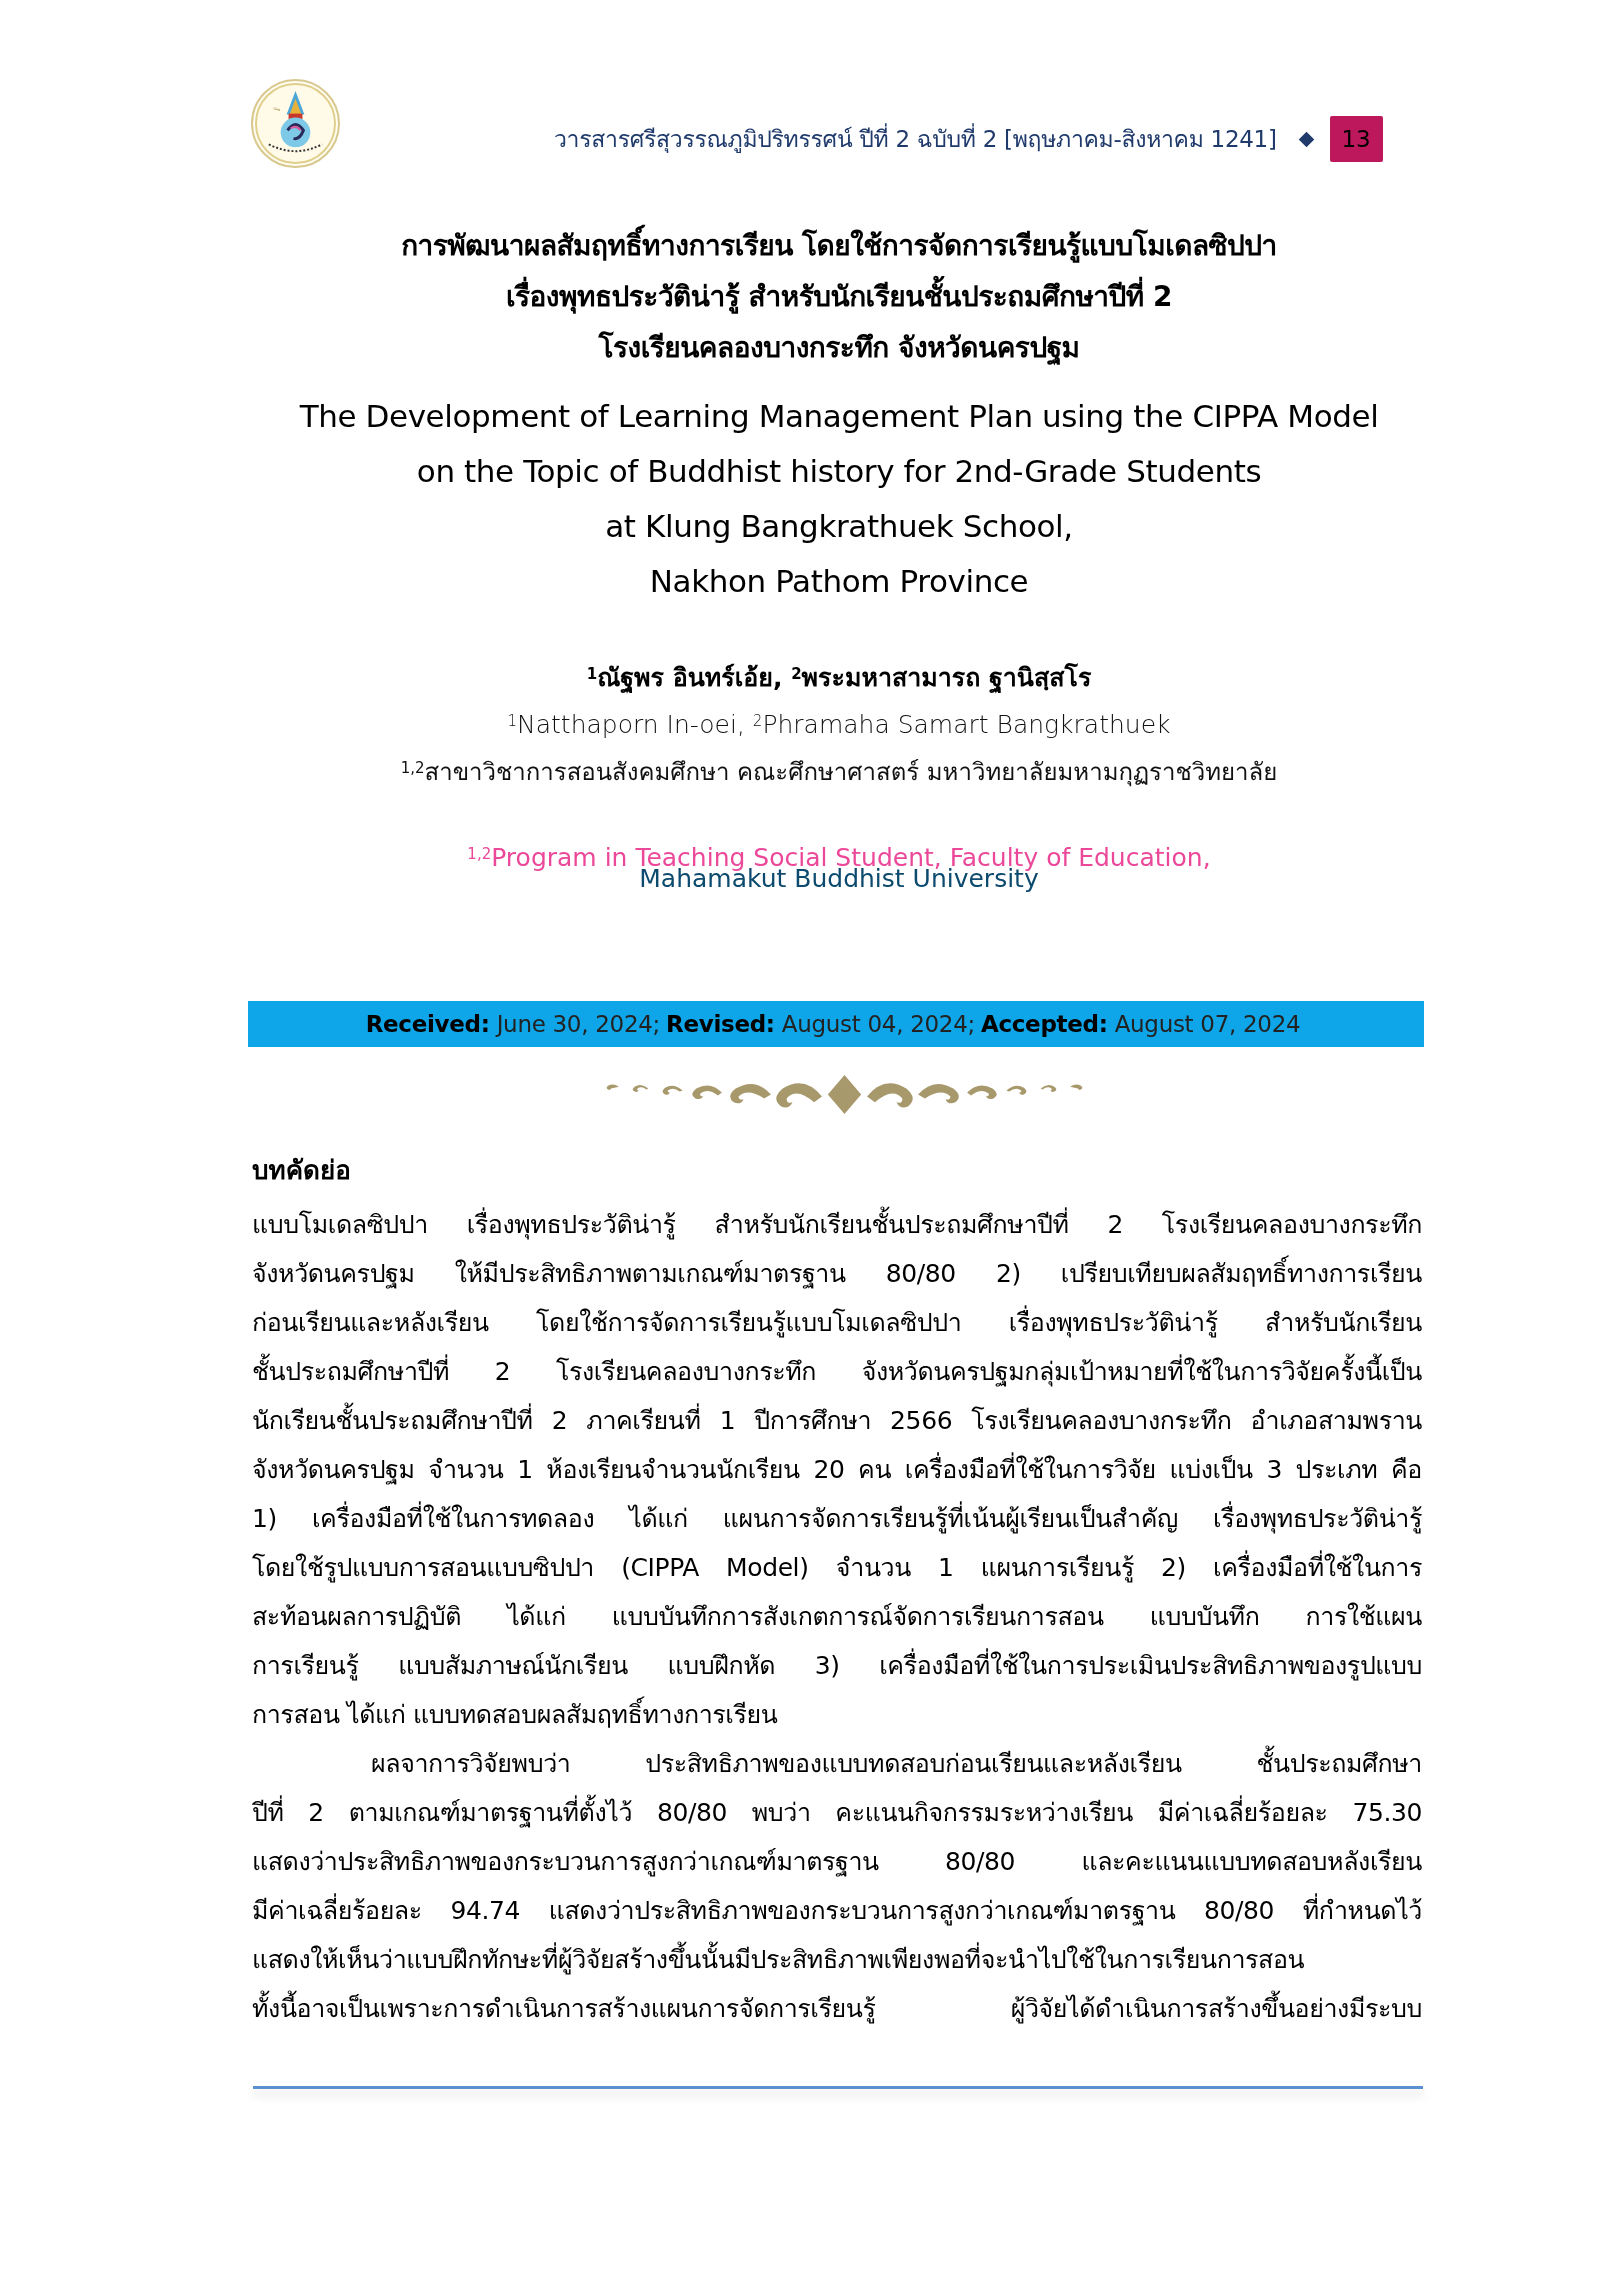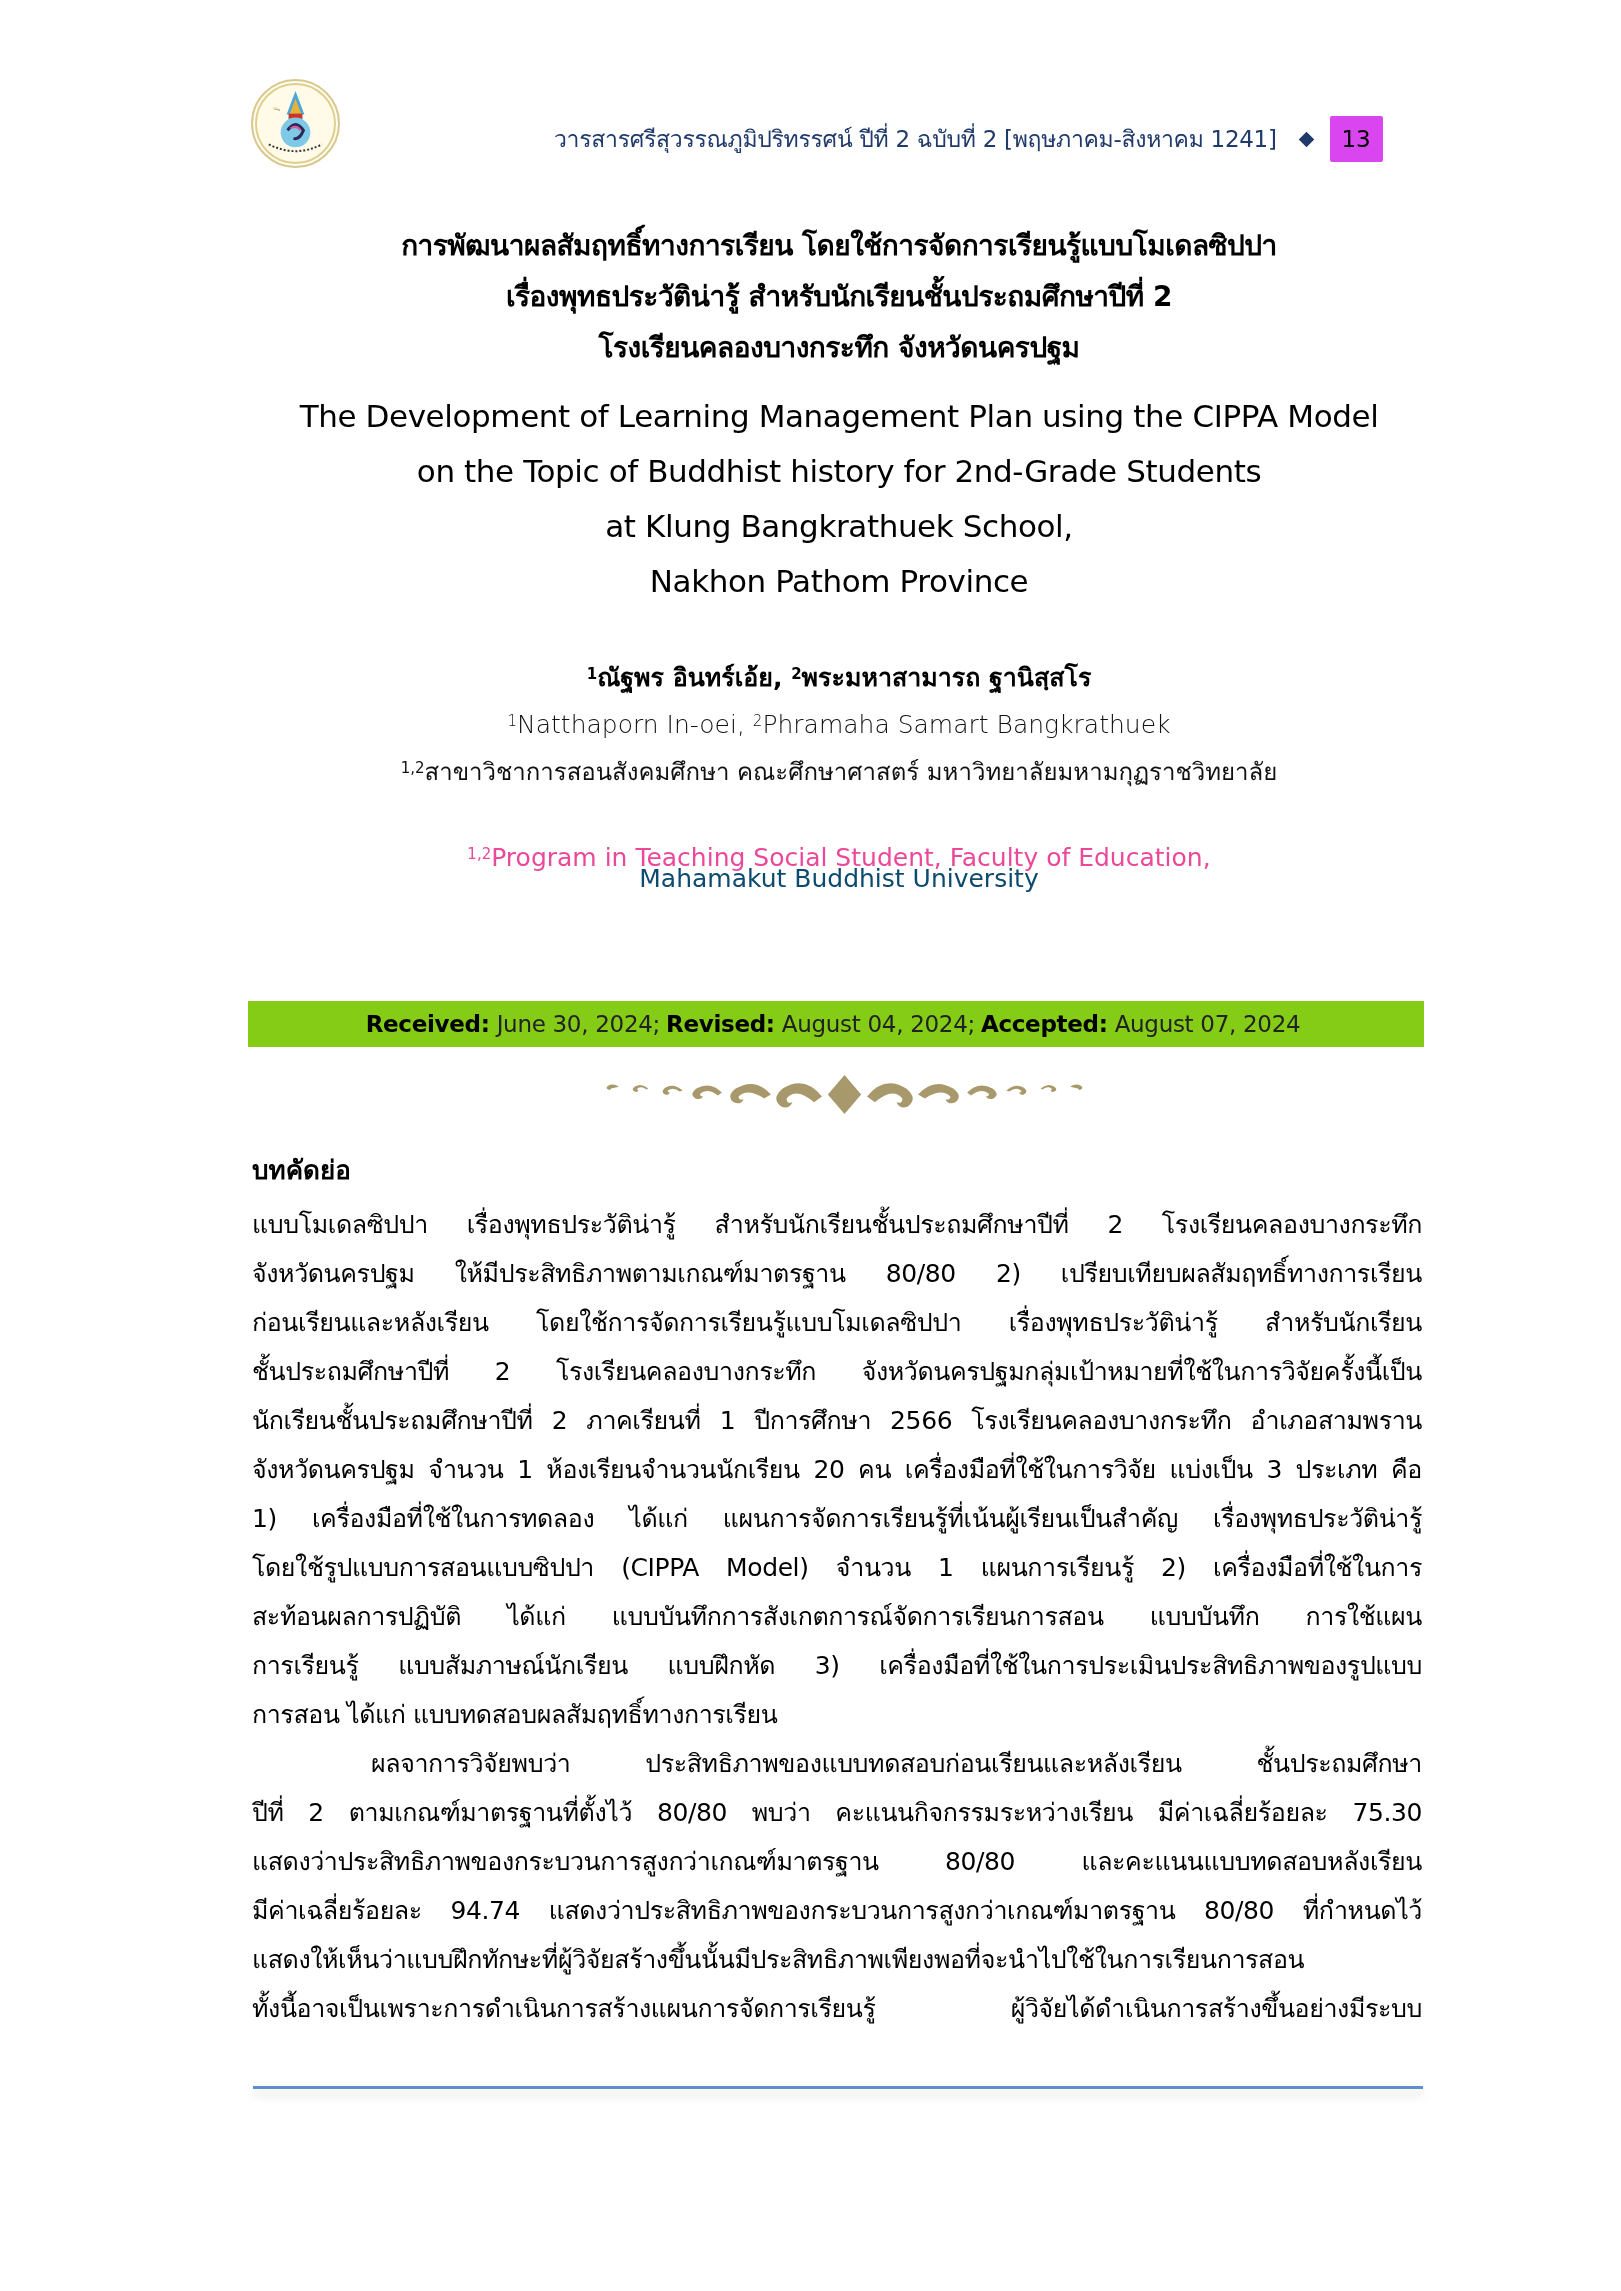--- a/index.html
+++ b/index.html
@@ -4,36 +4,36 @@
 <style>
   html, body { margin:0; padding:0; background:#ffffff; }
   body { width:1622px; height:2292px; position:relative; overflow:hidden; color:#000; font-family:"DejaVu Sans", sans-serif; }
   .page { position:absolute; left:0; top:0; width:1622px; height:2292px; }
 
   
   .logo { position:absolute; left:251px; top:79px; width:85px; height:85px; border-radius:50%; border:2px solid #d8c88e; background:#fffdf2; overflow:hidden; }
   .running-head { position:absolute; left:554px; top:119px; height:40px; display:flex; align-items:center; }
   .journal-title { font-family:"DejaVu Sans", sans-serif; font-size:23px; color:#1f3a6b; letter-spacing:-0.3px; white-space:nowrap; }
   .diamond { width:11px; height:11px; background:#1f3a6b; transform:rotate(45deg); margin:0 18px 0 24px; }
-  .page-num { width:53px; height:46px; background:#d946ef; display:flex; align-items:center; justify-content:center; font-size:23px; color:#000; border-radius:2px; }
+  .page-num { width:53px; height:46px; background:#be185d; display:flex; align-items:center; justify-content:center; font-size:23px; color:#000; border-radius:2px; }
 
   
   .center { position:absolute; left:0; width:1622px; text-align:center;margin-left:28px; }
   .th-title { font-family:"DejaVu Sans", sans-serif; font-weight:bold; font-size:28px; line-height:51px; top:220px; letter-spacing:-0.5px; }
   .en-title { font-family:"DejaVu Sans", sans-serif; font-size:31px; line-height:55px; top:389px; letter-spacing:-0.4px; }
 
   .authors-th { top:658px; font-weight:bold; font-size:25px; line-height:40px; }
   .authors-en { top:705px; font-size:25px; line-height:40px; font-weight:300; color:#111; }
   .aff-th { top:752px; font-size:24px; line-height:40px; color:#111; }
   .aff-en-1 { top:838px; font-size:25px; line-height:40px; color:#ec4899; }
   .aff-en-2 { top:859px; font-size:25px; line-height:40px; color:#0c4a6e; }
   .corr { top:907px; font-size:25px; line-height:40px; color:#111; }
   sup { font-size:15px; vertical-align:top; position:relative; top:-4px; }
 
-  .dates-bar { position:absolute; left:248px; top:1001px; width:1176px; height:46px; background:#84cc16; display:flex; align-items:center; justify-content:center; font-size:23px; letter-spacing:-0.3px; }
+  .dates-bar { position:absolute; left:248px; top:1001px; width:1176px; height:46px; background:#0ea5e9; display:flex; align-items:center; justify-content:center; font-size:23px; letter-spacing:-0.3px; }
   .dates-bar b { font-weight:bold; }
   .dates-bar span.v { color:#222; margin-right:6px; }
 
   .ornament { position:absolute; left:592px; top:1069px; width:505px; height:51px; }
 
   
   .abs-heading { position:absolute; left:252px; top:1150px; font-size:26px; font-weight:bold; line-height:40px; }
   .abs-body { position:absolute; left:252px; top:1200px; width:1170px; font-size:25px; line-height:49px; text-align:justify; text-align-last:justify; letter-spacing:-0.4px; }
   .abs-body .line { display:block; white-space:nowrap; overflow:hidden; text-align-last:justify; text-align:justify; }
   .abs-body .indent { padding-left:119px; }

